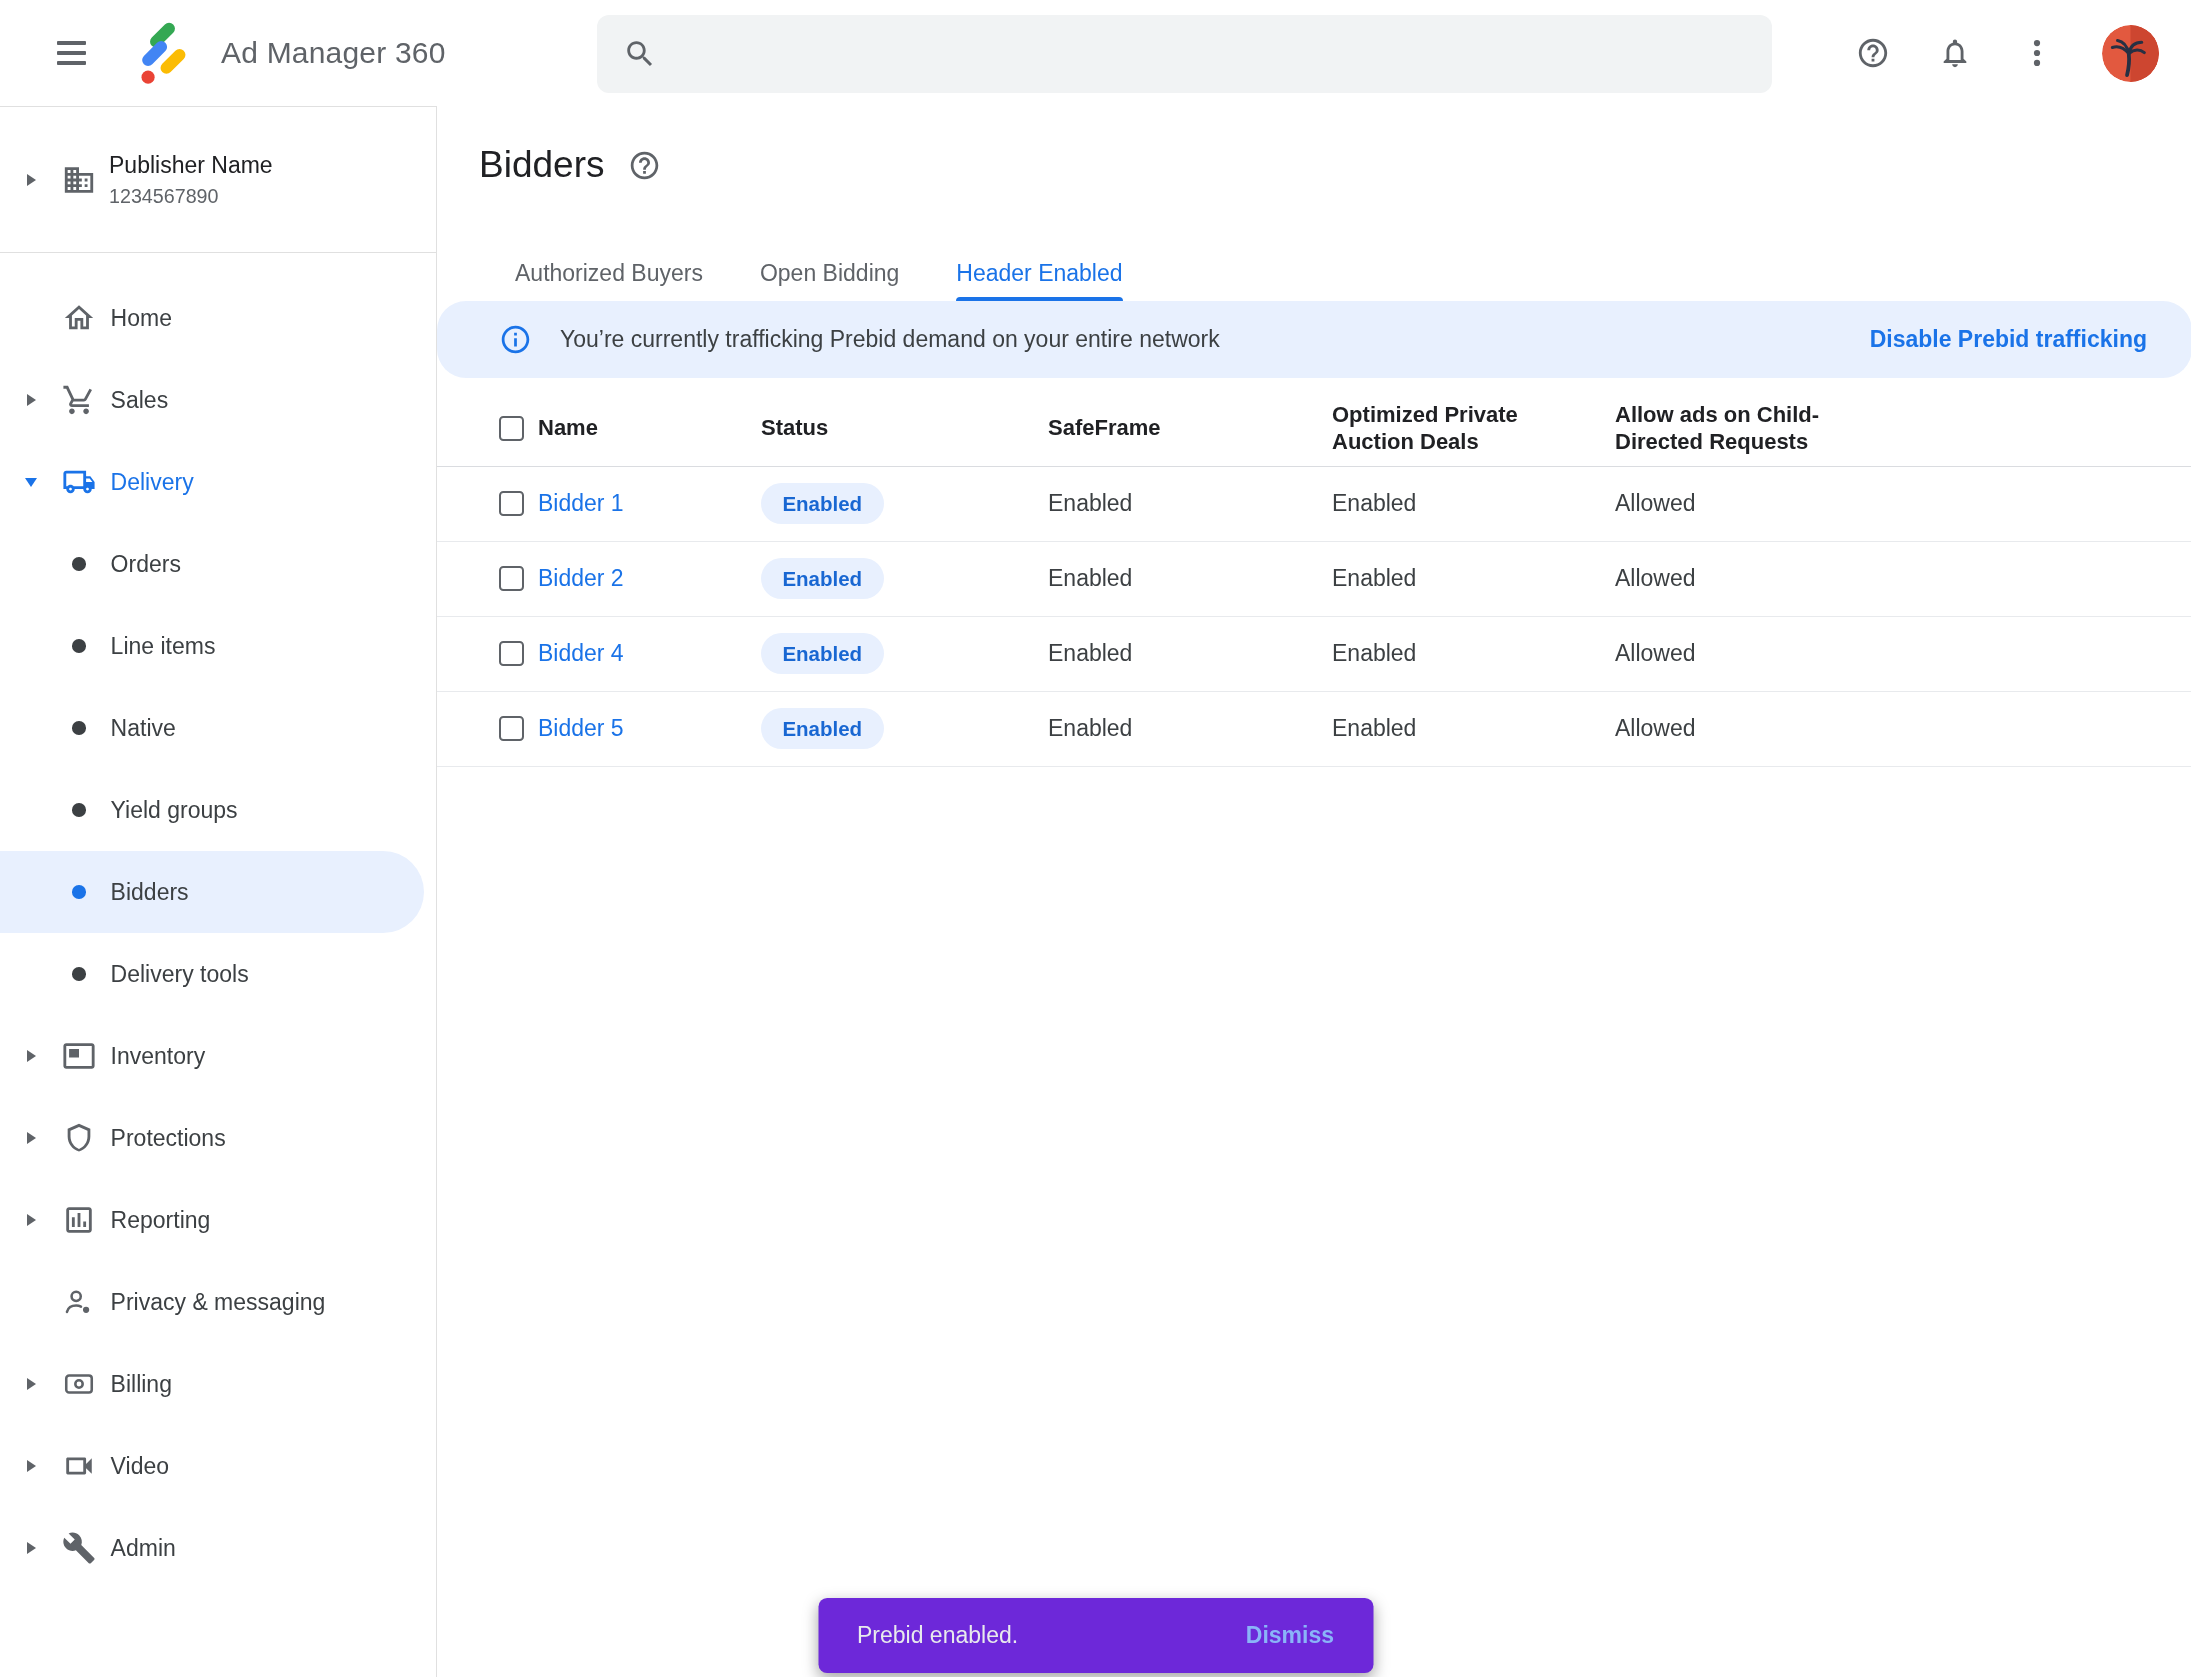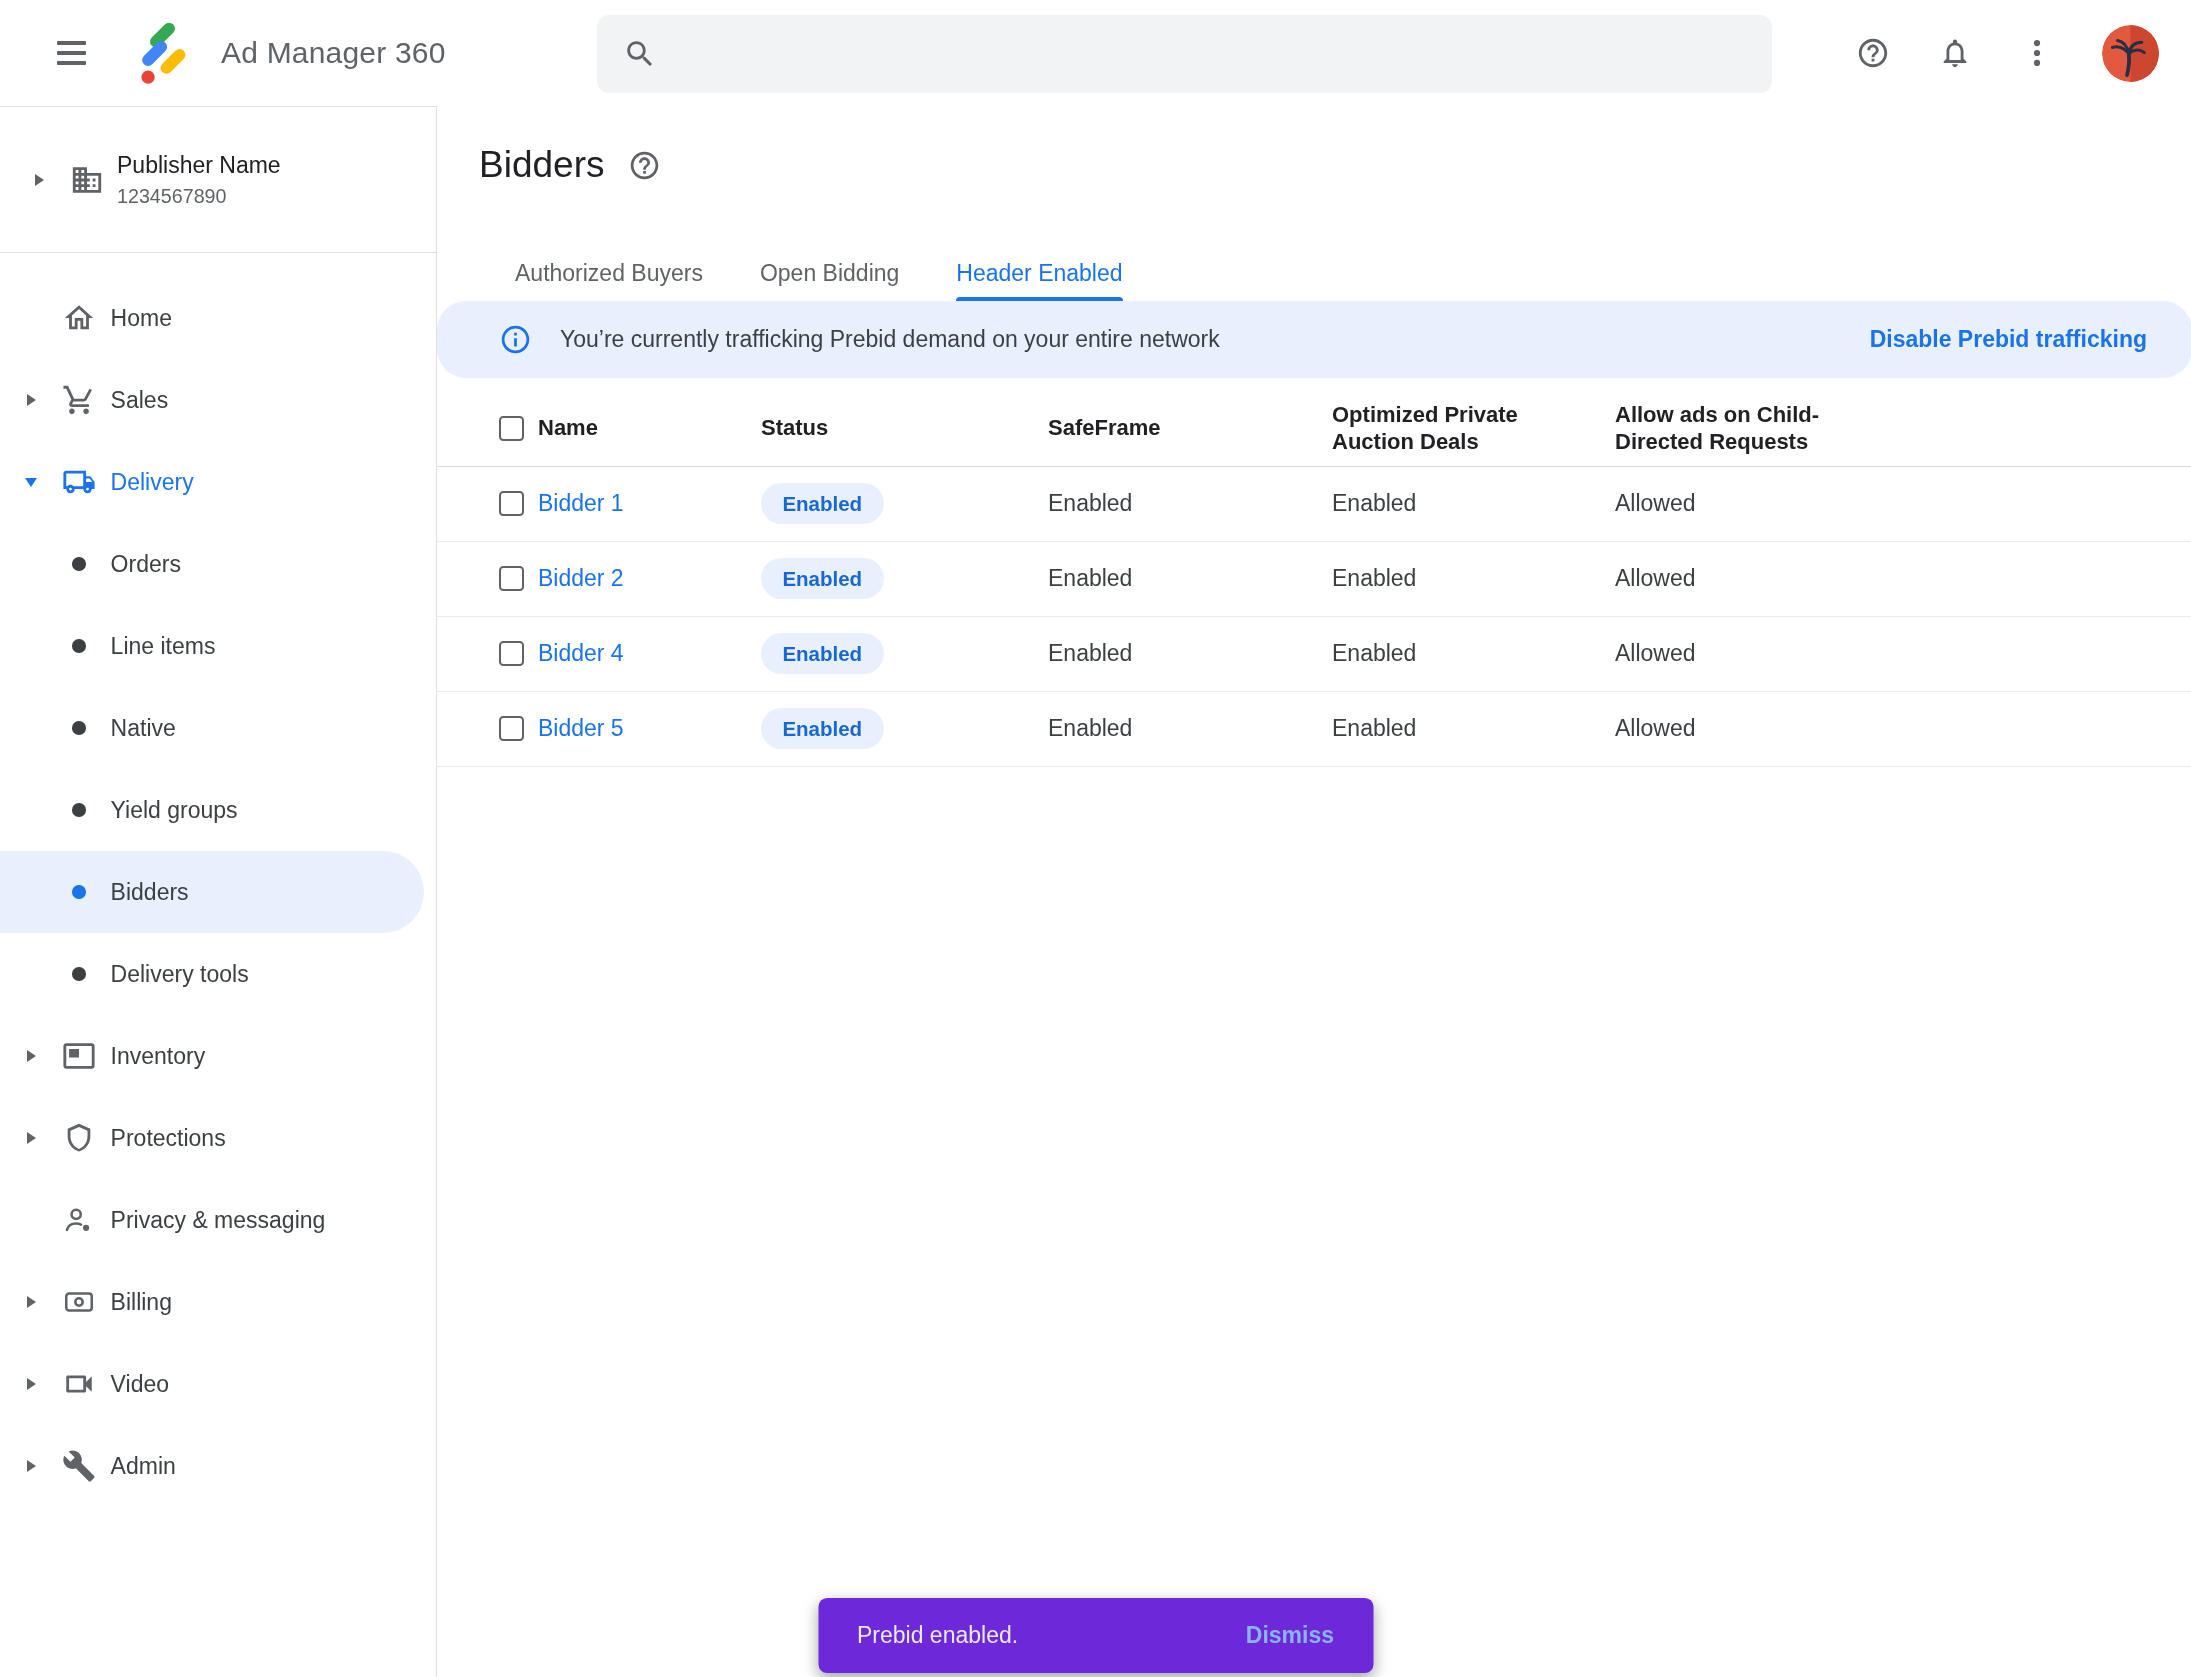--- a/index.html
+++ b/index.html
@@ -22,21 +22,21 @@
   .icon-btn { width: 34px; height: 34px; display: flex; align-items: center; justify-content: center; cursor: pointer; }
   .icon-btn svg { width: 34px; height: 34px; }
   .avatar { width: 57px; height: 57px; border-radius: 50%; overflow: hidden; cursor: pointer; }
 
   
   .body-row { display: flex; height: 1572px; }
   .sidebar { width: 437px; flex: 0 0 437px; border-right: 0.9px solid #e0e0e0; border-top: 0.9px solid #e0e0e0; background: #fff; }
   .content { flex: 1; position: relative; }
 
   
-  .publisher { height: 146px; display: flex; align-items: center; padding-left: 33px; border-bottom: 0.9px solid #e0e0e0; cursor: pointer; }
+  .publisher { height: 146px; display: flex; align-items: center; padding-left: 25px; border-bottom: 0.9px solid #e0e0e0; cursor: pointer; }
   .arrow-slot { width: 12px; display: flex; justify-content: center; flex: 0 0 12px; }
   .tri-right { width: 0; height: 0; border-top: 6.8px solid transparent; border-bottom: 6.8px solid transparent; border-left: 9.4px solid #5f6368; }
   .tri-down { width: 0; height: 0; border-left: 6.8px solid transparent; border-right: 6.8px solid transparent; border-top: 9.4px solid #1a73e8; }
   .icon-slot { margin-left: 25px; width: 34px; flex: 0 0 34px; display: flex; justify-content: center; align-items: center; }
   .icon-slot svg { width: 34px; height: 34px; }
   .publisher-text { margin-left: 13px; }
   .publisher-name { font-size: 23px; color: #202124; }
   .publisher-id { font-size: 19.7px; color: #5f6368; margin-top: 6px; }
 
   .nav { padding-top: 24px; }
@@ -267,20 +267,31 @@
             <span class="tri-right"></span>
           </span>
         <span class="icon-slot">
           <svg viewBox="0 0 24 24">
               <path fill="#5f6368" d="M12 2L4 5.5V11c0 4.77 3.17 9.23 8 10.5 4.83-1.27 8-5.73 8-10.5V5.5L12 2zm6 9c0 3.87-2.55 7.57-6 8.74C8.55 18.57 6 14.87 6 11V6.89l6-2.63 6 2.63V11z"></path>
             </svg>
         </span>
         <span class="nav-label">Protections</span>
       </div>
 
+      <div class="nav-item">
+        <span class="arrow-slot">
+            <span class="tri-right"></span>
+          </span>
+        <span class="icon-slot">
+          <svg viewBox="0 0 24 24">
+              <path fill="#5f6368" d="M19 3H5c-1.1 0-2 .9-2 2v14c0 1.1.9 2 2 2h14c1.1 0 2-.9 2-2V5c0-1.1-.9-2-2-2zm0 16H5V5h14v14zM7 10h2v7H7zm4-3h2v10h-2zm4 6h2v4h-2z"></path>
+            </svg>
+        </span>
+        <span class="nav-label">Reporting</span>
+      </div>
 
       <div class="nav-item">
         <span class="arrow-slot"></span>
         <span class="icon-slot">
           <svg viewBox="0 0 24 24">
               <circle cx="10" cy="8" r="3.25" fill="none" stroke="#5f6368" stroke-width="1.8"></circle>
               <path d="M3.5 19c.8-3 3.5-4.5 6.5-4.5 1.2 0 2.4.25 3.4.75" fill="none" stroke="#5f6368" stroke-width="1.8" stroke-linecap="round"></path>
               <circle cx="17" cy="17.5" r="2.2" fill="#5f6368"></circle>
             </svg>
         </span>

